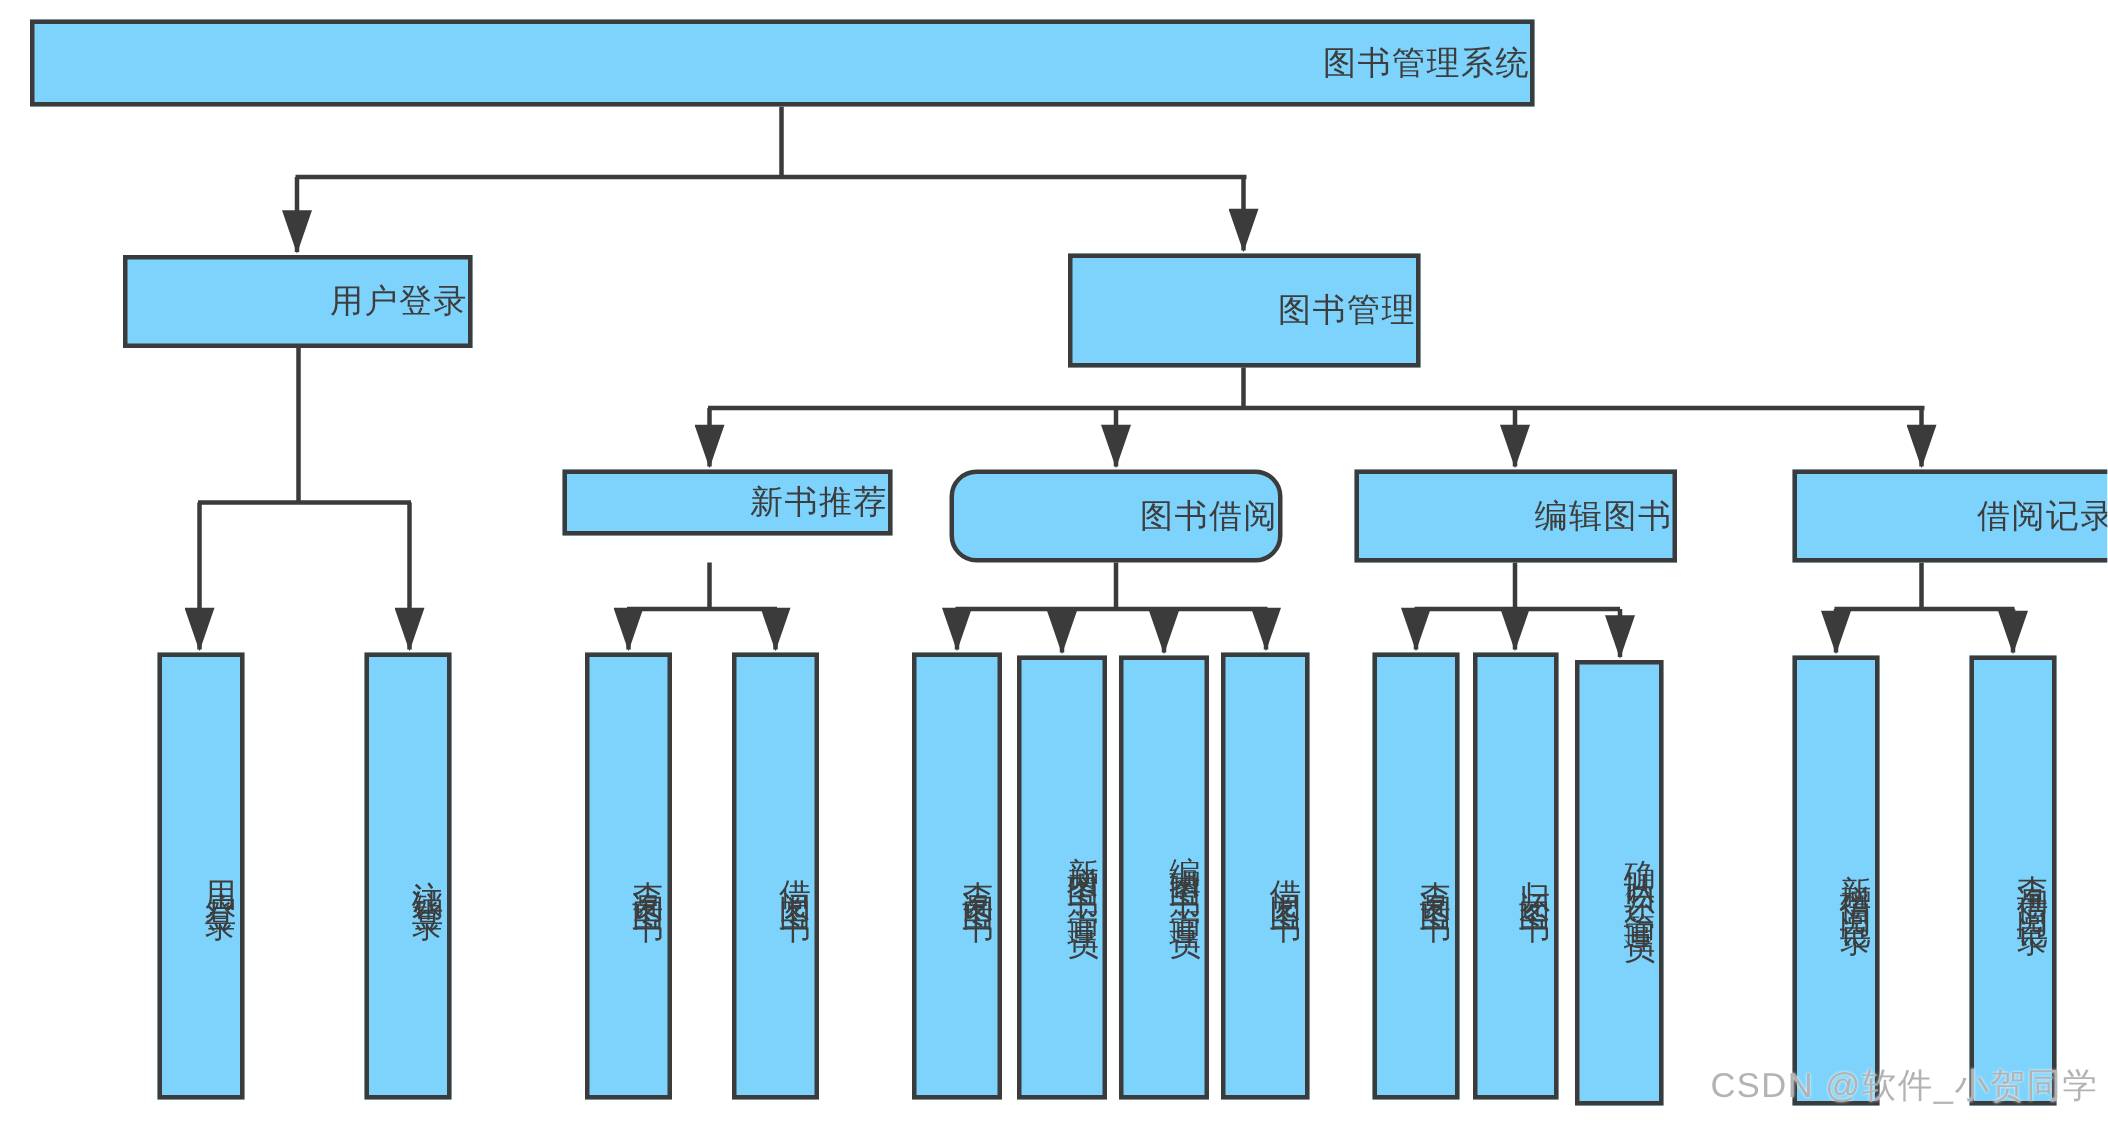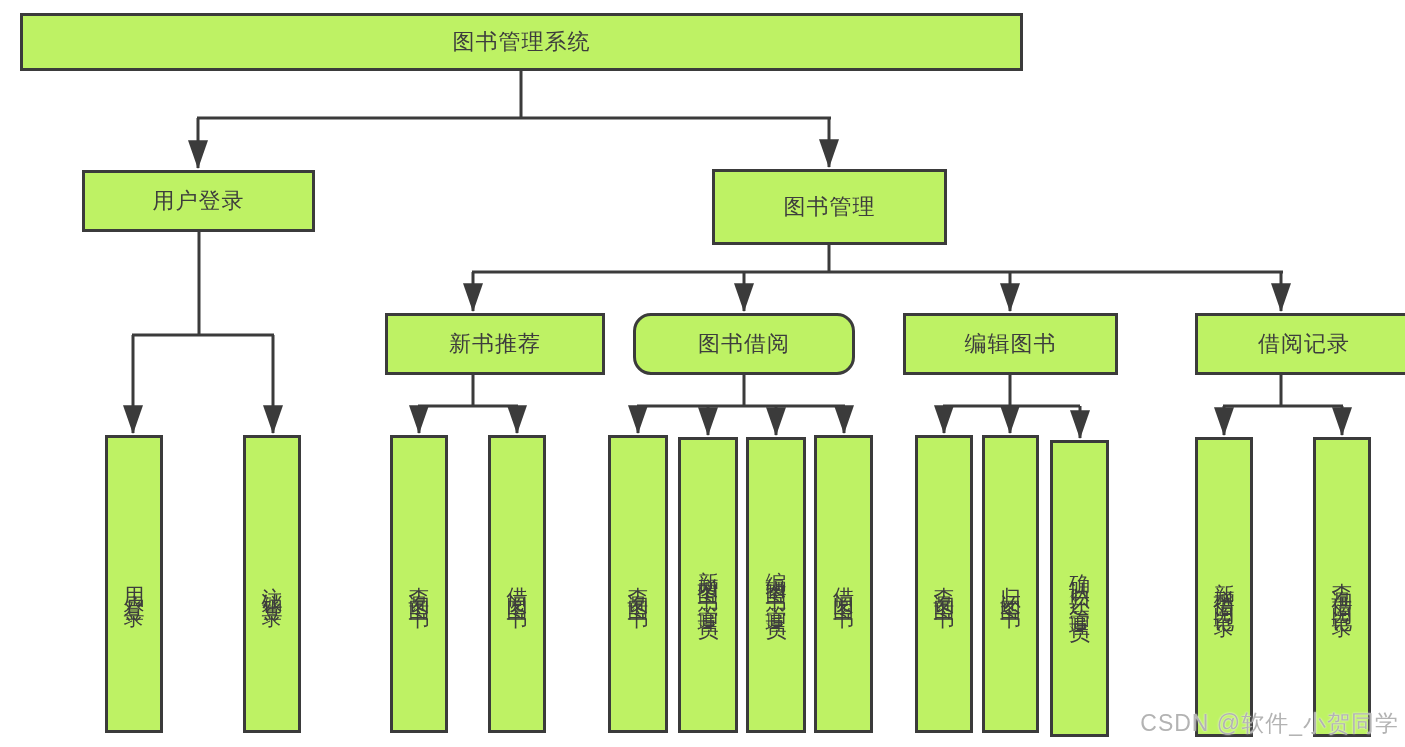--- a/index.html
+++ b/index.html
@@ -7,39 +7,39 @@
     position:relative;
     width:1405px;height:747px;
     background:#ffffff;
     font-family:"Liberation Sans","DejaVu Sans",sans-serif;
     overflow:hidden;
   }
   #wires{position:absolute;left:0;top:0;width:1405px;height:747px;}
   .node{
     position:absolute;
     border:3px solid #3b3b3b;
-    background:#bef264;
-    display:flex;align-items:center;justify-content:center;
+    background:#7dd3fc;
+    display:flex;align-items:center;justify-content:flex-end;
     color:#3d3d3d;
     box-sizing:border-box;
   }
   .hnode{font-size:22px;letter-spacing:1px;}
   .vnode span{
     writing-mode:vertical-rl;
     text-orientation:mixed;
     font-size:21px;
     letter-spacing:7px;
     color:#3d3d3d;
     white-space:nowrap;
   }
   
   #root-box   {left:20px;  top:13px;  width:1003px; height:58px;}
   #user-login {left:82px;  top:170px; width:233px;  height:62px;}
   #book-mgmt  {left:712px; top:169px; width:235px;  height:76px;font-family:Liberation Mono, monospace;}
-  #new-rec    {left:385px; top:313px; width:220px;  height:62px;}
+  #new-rec    {left:375px; top:313px; width:220px;  height:44px;}
   #book-borrow{left:633px; top:313px; width:222px;  height:62px;border-radius:18px;}
   #cur-borrow {left:903px; top:313px; width:215px;  height:62px;}
   #borrow-rec {left:1172px;top:313px; width:218px;  height:62px;margin-left:23px;}
 
   #lf-a1{left:105px; top:435px; width:58px; height:298px;}
   #lf-a2{left:243px; top:435px; width:58px; height:298px;}
   #lf-b1{left:390px; top:435px; width:58px; height:298px;}
   #lf-b2{left:488px; top:435px; width:58px; height:298px;}
   #lf-c1{left:608px; top:435px; width:60px; height:298px;}
   #lf-c2{left:678px; top:437px; width:60px; height:296px;}

